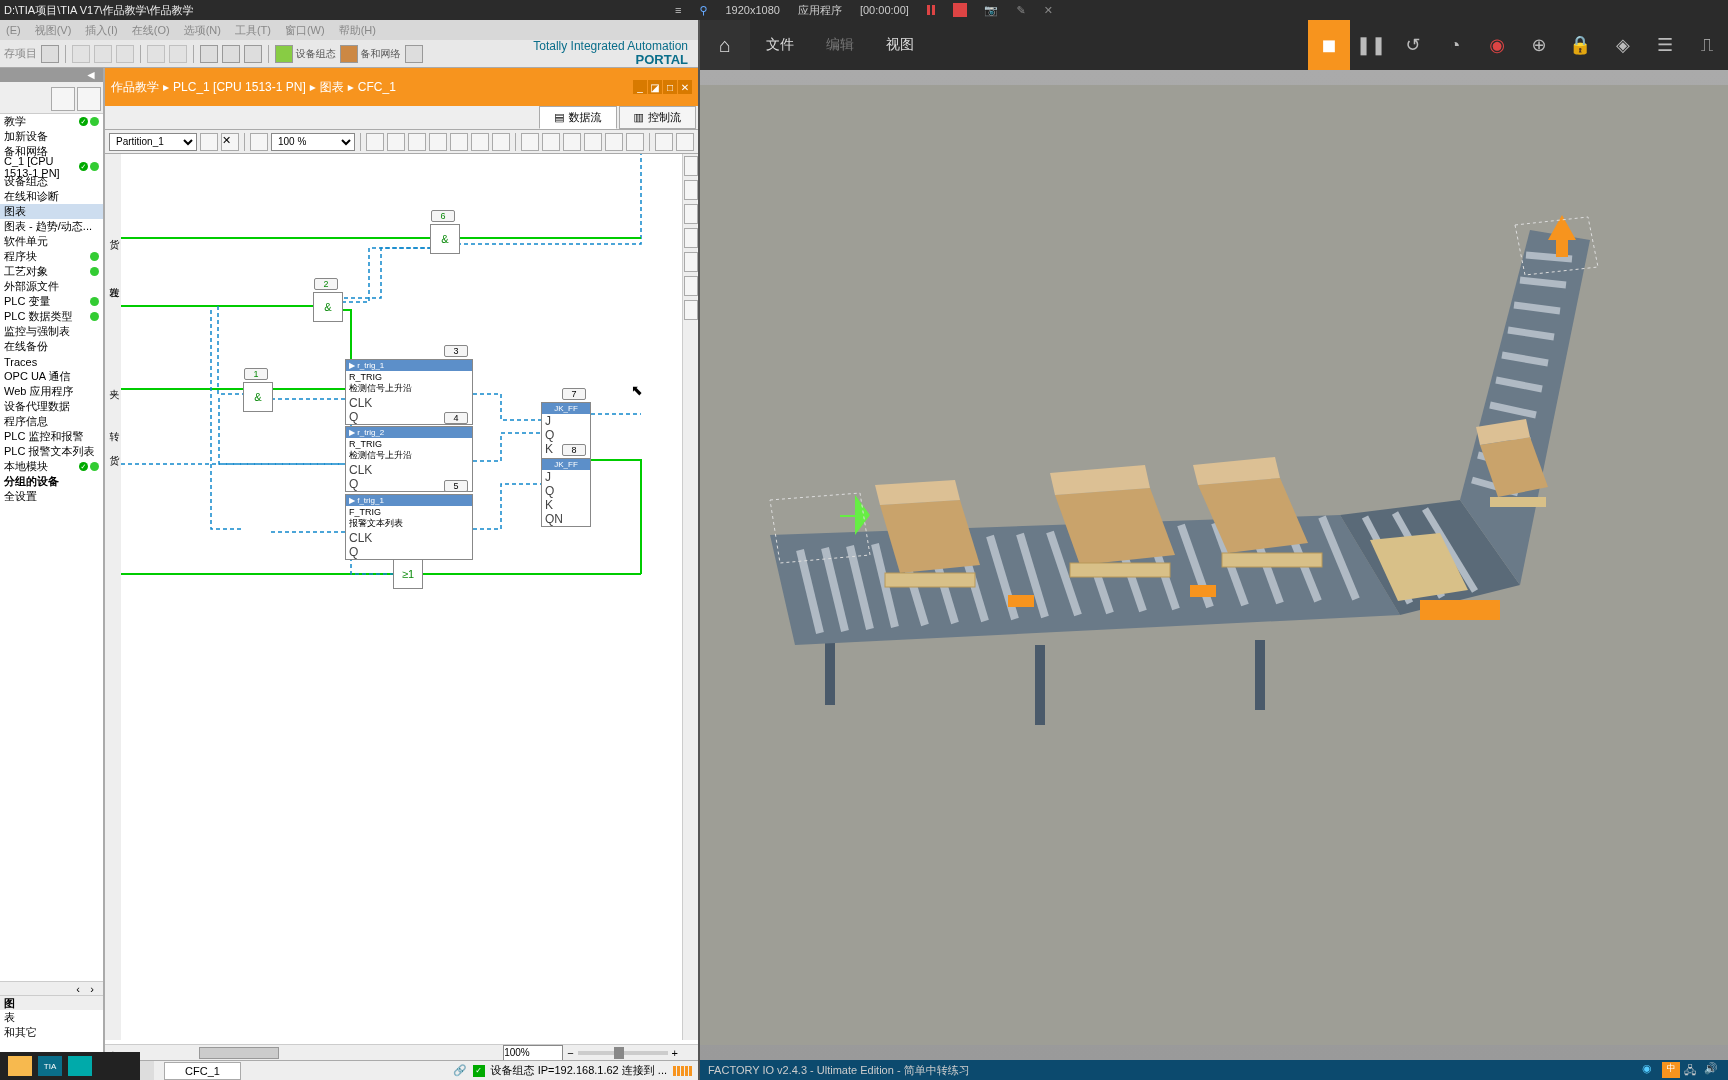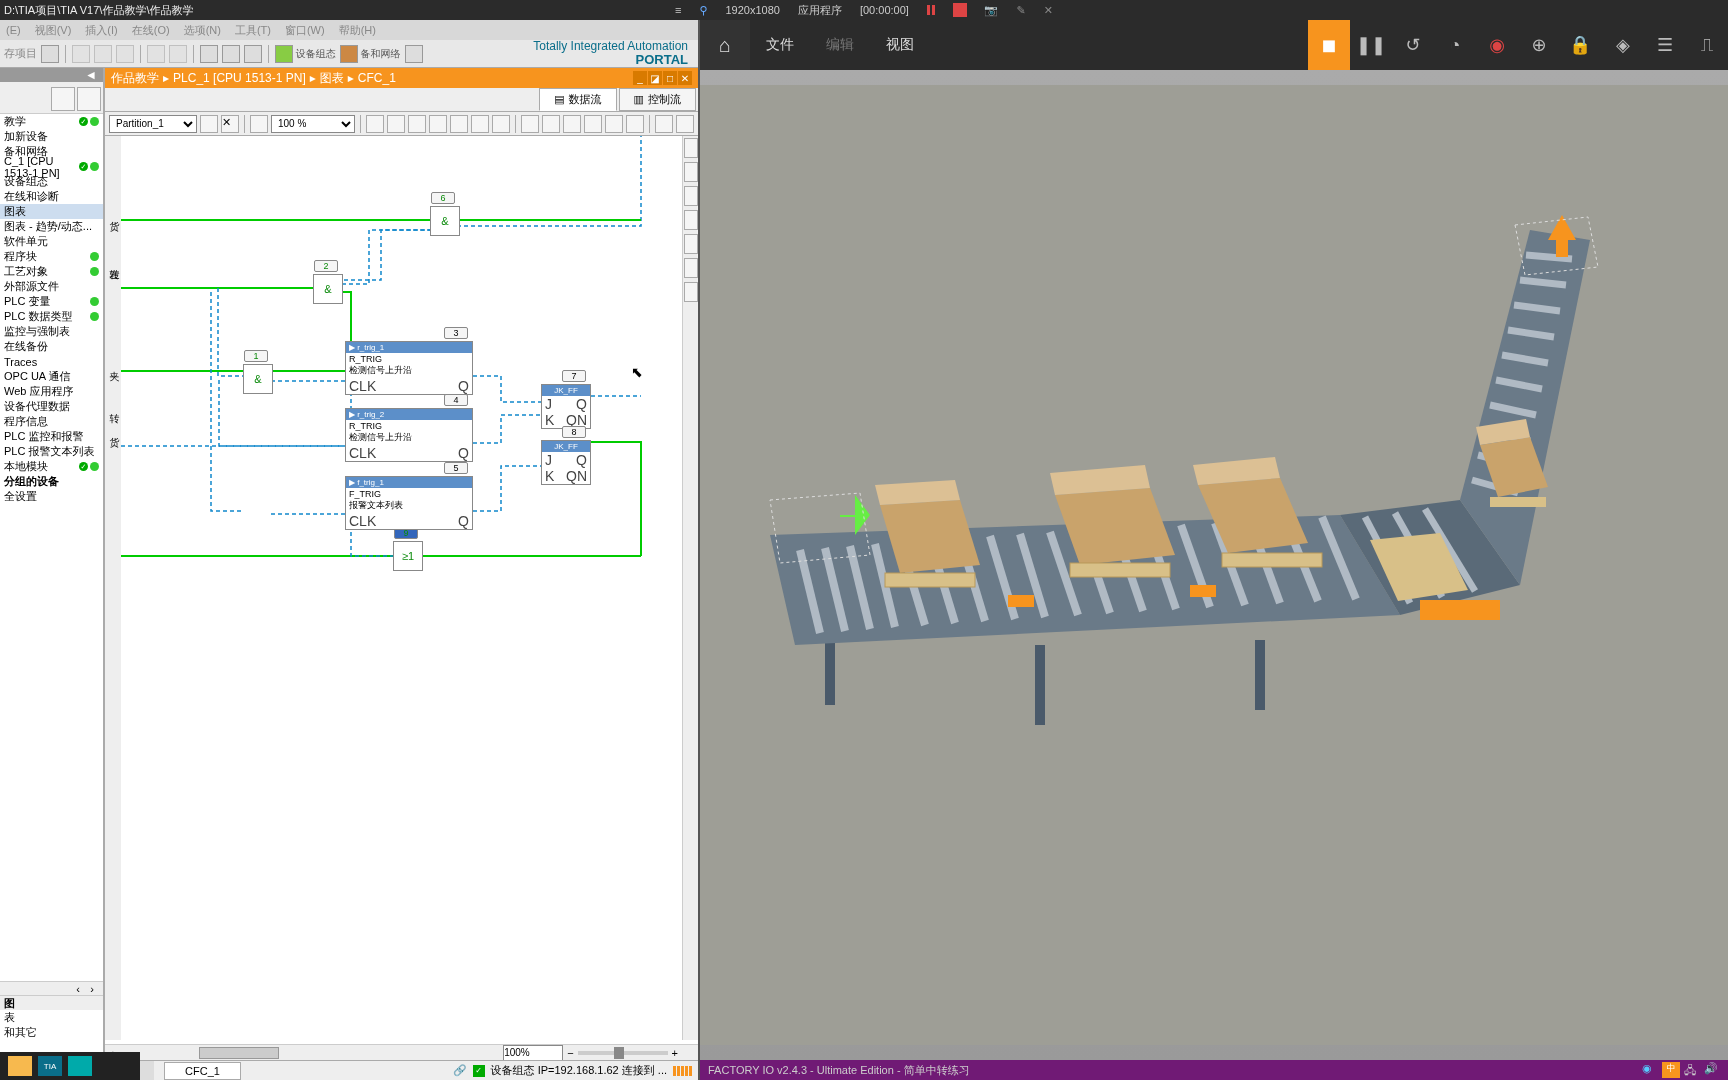--- a/index.html
+++ b/index.html
@@ -26,21 +26,21 @@
     .tia-brand .portal { font-weight: bold; font-size: 13px; }
     .tb-sep { width: 1px; height: 18px; background: #aaa; margin: 0 2px; }
     .tb-ico { width: 18px; height: 18px; background: #ddd; border: 1px solid #999; }
     
     
     .inner-split { flex: 1; display: flex; }
     .tree-col { width: 142px; background: #fff; display: flex; flex-direction: column; border-right: 2px solid #aaa; position: relative; }
     .editor-col { flex: 1; display: flex; flex-direction: column; }
     
     
-    .breadcrumb { height: 20px; background: #f7941e; color: #fff; display: flex; align-items: center; padding: 0 6px; font-size: 12px; }
+    .breadcrumb { height: 38px; background: #f7941e; color: #fff; display: flex; align-items: center; padding: 0 6px; font-size: 12px; }
     .breadcrumb .arrow { margin: 0 4px; }
     .bc-ctrl { margin-left: auto; display: flex; gap: 1px; }
     .bc-ctrl span { width: 14px; height: 14px; background: #d87a00; color: #fff; display: flex; align-items: center; justify-content: center; font-size: 10px; }
     
     
     .tree-tools { height: 32px; background: #eee; border-bottom: 1px solid #ccc; display: flex; align-items: flex-end; justify-content: flex-end; padding: 2px; gap: 2px; }
     .tree-tools .tbtn { width: 24px; height: 24px; border: 1px solid #aaa; background: #f5f5f5; }
     .tree { flex: 1; overflow: auto; background: #fff; }
     .tree-item { height: 15px; display: flex; align-items: center; padding-left: 4px; cursor: pointer; }
     .tree-item.sel { background: #cdddef; }
@@ -79,21 +79,21 @@
     .slider .sknob { position: absolute; left: 40%; top: -4px; width: 10px; height: 12px; background: #888; }
     
     
     .wire-g { stroke: #0c0; stroke-width: 2; fill: none; }
     .wire-b { stroke: #18c; stroke-width: 1.5; stroke-dasharray: 4 3; fill: none; }
     .block { position: absolute; background: #fff; border: 1px solid #888; font-size: 9px; }
     .block-hdr { background: #5c8fc9; color: #fff; padding: 1px 3px; display: flex; align-items: center; gap: 2px; font-size: 8px; }
     .block-body { padding: 1px 3px; }
     .block-num { position: absolute; top: -15px; right: 4px; width: 24px; height: 12px; background: #f5f5f5; border: 1px solid #888; border-radius: 2px; text-align: center; font-size: 9px; }
     .gate { position: absolute; width: 30px; height: 30px; border: 1px solid #888; background: #fff; display: flex; align-items: center; justify-content: center; font-size: 11px; color: #0a8a0a; }
-    .port { font-size: 14px; color: #444; }
+    .port { font-size: 12px; color: #444; flex-direction: column; }
     
     
     .lower-tabs { height: 18px; background: #eee; border-top: 1px solid #aaa; display: flex; align-items: center; justify-content: flex-end; gap: 4px; padding-right: 6px; }
     .lower-tab { padding: 1px 8px; background: #f5f5f5; border: 1px solid #aaa; font-size: 10px; }
     
     
     .status-bar { height: 20px; background: #eee; border-top: 1px solid #aaa; display: flex; align-items: center; }
     .status-left { display: flex; align-items: center; gap: 10px; padding-left: 6px; }
     .status-tab { padding: 2px 20px; background: #ddd; }
     .status-tab.white { background: #fff; border: 1px solid #aaa; }
@@ -108,21 +108,21 @@
     .fio-mitem { padding: 0 16px; color: #ddd; font-size: 14px; }
     .fio-mitem.dim { color: #777; }
     .fio-tools { margin-left: auto; display: flex; align-items: center; }
     .fio-tbtn { width: 42px; height: 50px; display: flex; align-items: center; justify-content: center; color: #bbb; font-size: 18px; }
     .fio-tbtn.play { background: #f7941e; color: #fff; }
     .fio-tbtn.rec { color: #d44; }
     
     .fio-view { flex: 1; background: linear-gradient(#aaa,#9a9a9a); position: relative; overflow: hidden; }
     .fio-view svg { width: 100%; height: 100%; }
     
-    .fio-status { height: 20px; background: #701a75; color: #ccc; display: flex; align-items: center; padding: 0 8px; font-size: 11px; }
+    .fio-status { height: 20px; background: #0c4a6e; color: #ccc; display: flex; align-items: center; padding: 0 8px; font-size: 11px; }
     .fio-tray { margin-left: auto; display: flex; gap: 4px; }
     .fio-tray span { width: 16px; height: 16px; }
     
     
     .abs-taskbar { position: absolute; left: 0; bottom: 0; height: 28px; width: 140px; background: #222; display: flex; align-items: center; gap: 6px; padding-left: 8px; z-index: 100; }
     .task-ico { width: 24px; height: 20px; background: #3b78d8; }
     .task-ico.tia { background: #0a6e8a; color: #fff; font-size: 8px; display: flex; align-items: center; justify-content: center; }
     .task-ico.fio { background: #0aa; }
   </style>
 </head>

